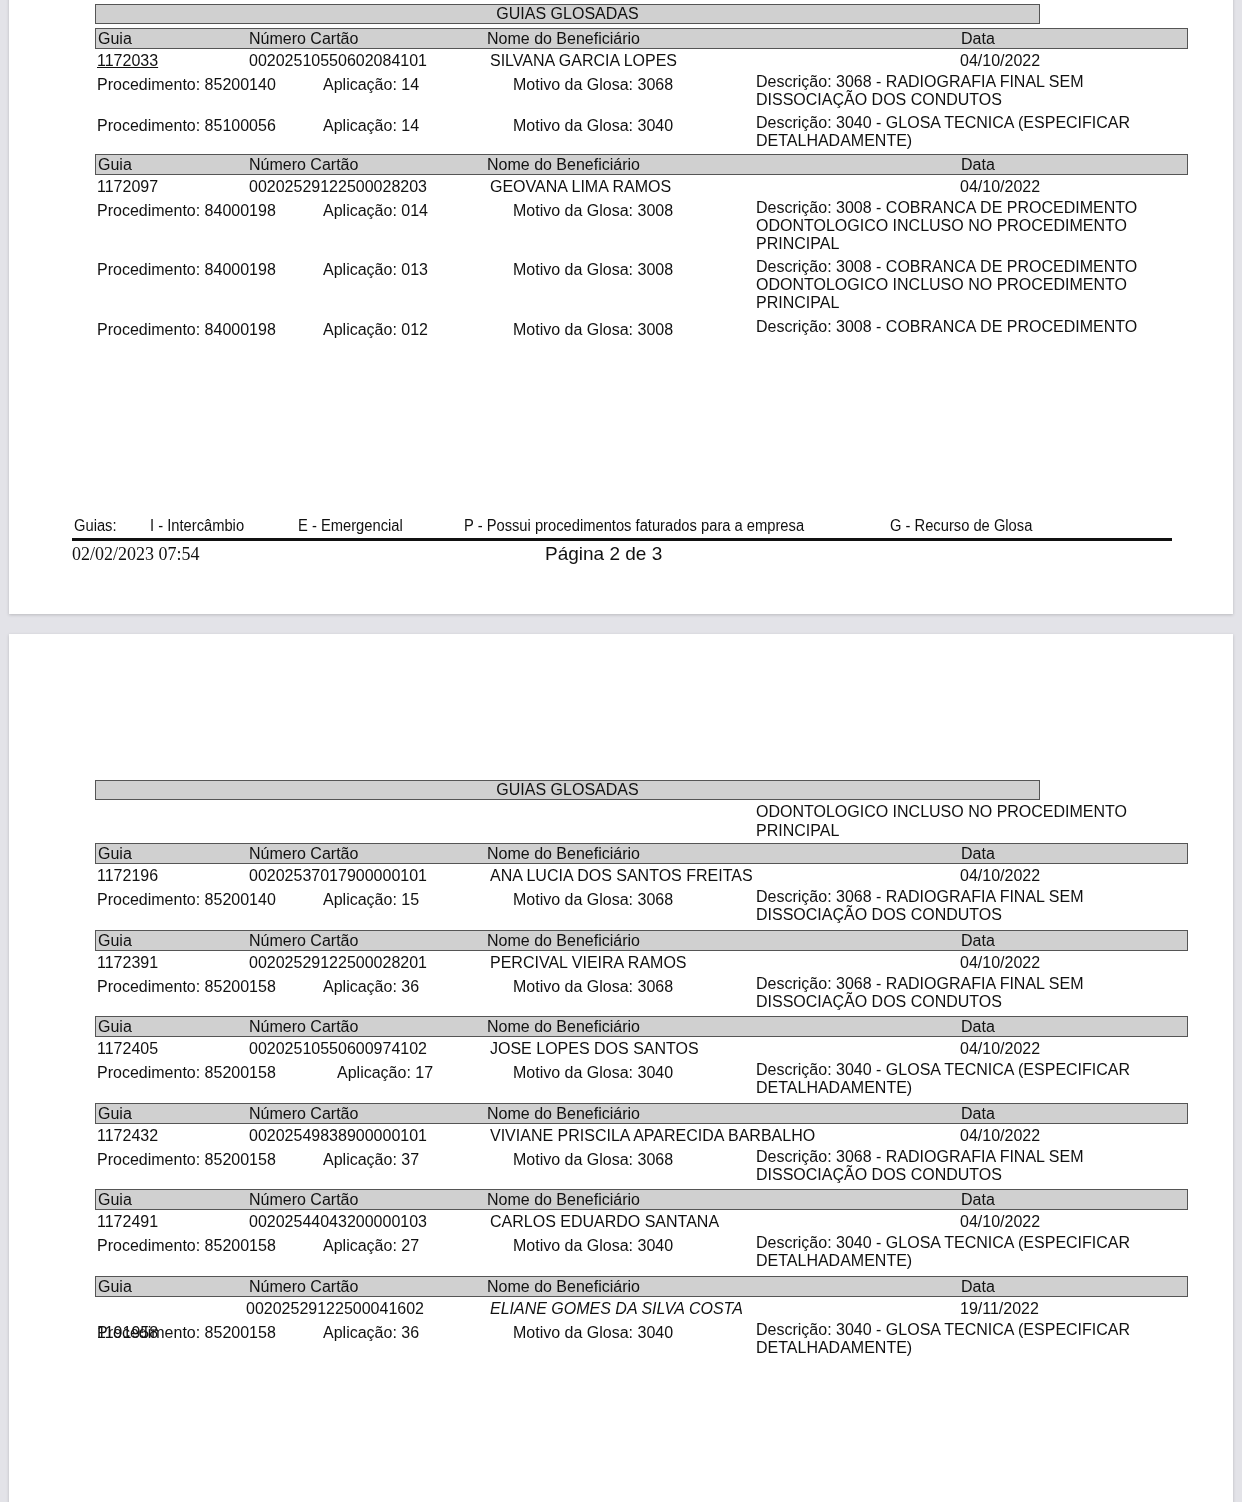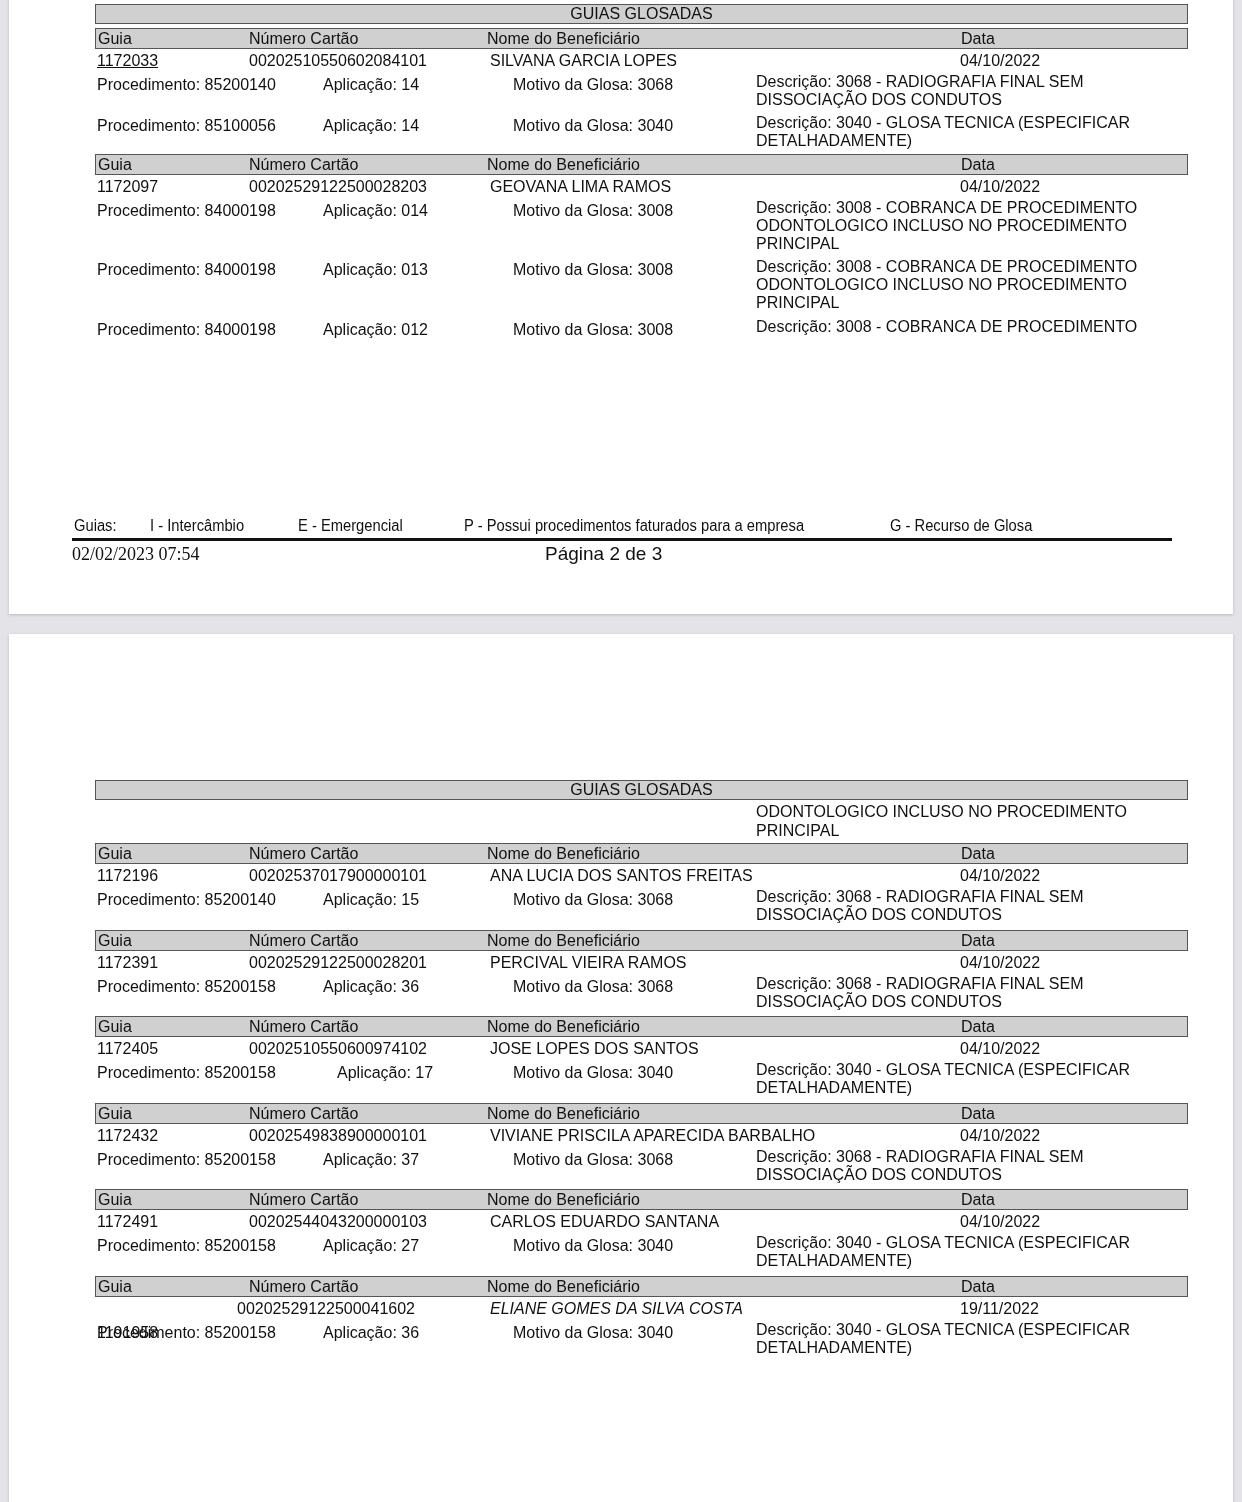--- a/index.html
+++ b/index.html
@@ -13,21 +13,21 @@
   .page {
     position:absolute; left:9px; width:1224px; background:#fff;
     box-shadow:0 1px 3px rgba(0,0,0,0.18);
   }
   #page1 { top:-10px; height:624px; }
   #page2 { top:634px; height:880px; }
 
   .abs { position:absolute; white-space:nowrap; font-size:16px; line-height:18px; }
 
   .title-bar {
-    position:absolute; left:86px; width:1093px; height:20px;
+    position:absolute; left:86px; width:945px; height:20px;
     background:#d0d0d0; border:1px solid #555; box-sizing:border-box;
     text-align:center; font-size:16px; line-height:18px;
   }
   .hdr-bar {
     position:absolute; left:86px; width:1093px; height:21px;
     background:#d0d0d0; border:1px solid #555; box-sizing:border-box;
     font-size:16px; line-height:19px;
   }
   .hdr-bar span { position:absolute; top:0; white-space:nowrap; }
 
@@ -212,21 +212,21 @@
       <div class="abs" style="top: 618px; left: 747px;">DETALHADAMENTE)</div>
     </div>
     <div class="hdr-bar" style="top: 642px;">
       <span style="left: 2px;">Guia</span>
       <span style="left: 153px;">Número Cartão</span>
       <span style="left: 391px;">Nome do Beneficiário</span>
       <span style="left: 865px;">Data</span>
     </div>
     <div>
       <div class="abs" style="top: 666px; left: 88px; margin-top: 24px;">1191958</div>
-      <div class="abs" style="top: 666px; left: 228px;">00202529122500041602</div>
+      <div class="abs" style="top: 666px; left: 237px;">00202529122500041602</div>
       <div class="abs" style="top: 666px; left: 481px; font-style: italic;">ELIANE GOMES DA SILVA COSTA</div>
       <div class="abs" style="top: 666px; left: 951px;">19/11/2022</div>
     </div>
     <div>
       <div class="abs" style="top: 690px; left: 88px;">Procedimento: 85200158</div>
       <div class="abs" style="top: 690px; left: 314px;">Aplicação: 36</div>
       <div class="abs" style="top: 690px; left: 504px;">Motivo da Glosa: 3040</div>
       <div class="abs" style="top: 687px; left: 747px;">Descrição: 3040 - GLOSA TECNICA (ESPECIFICAR</div>
       <div class="abs" style="top: 705px; left: 747px;">DETALHADAMENTE)</div>
     </div>

